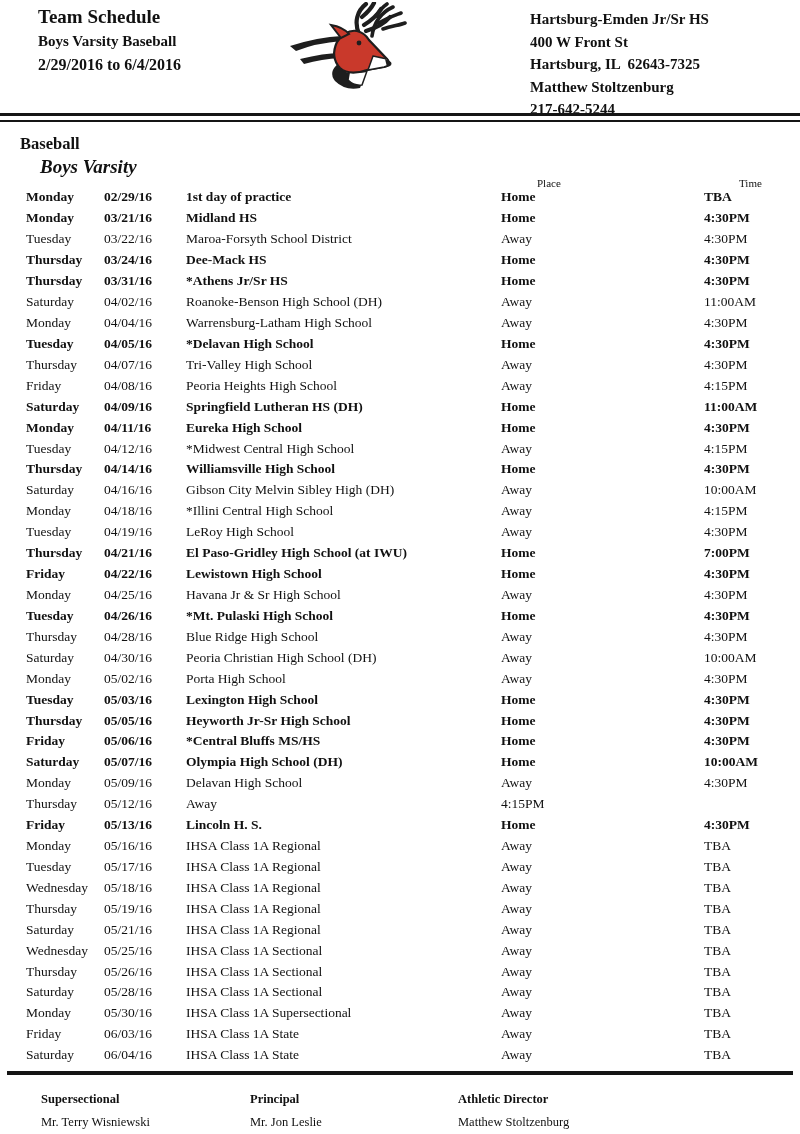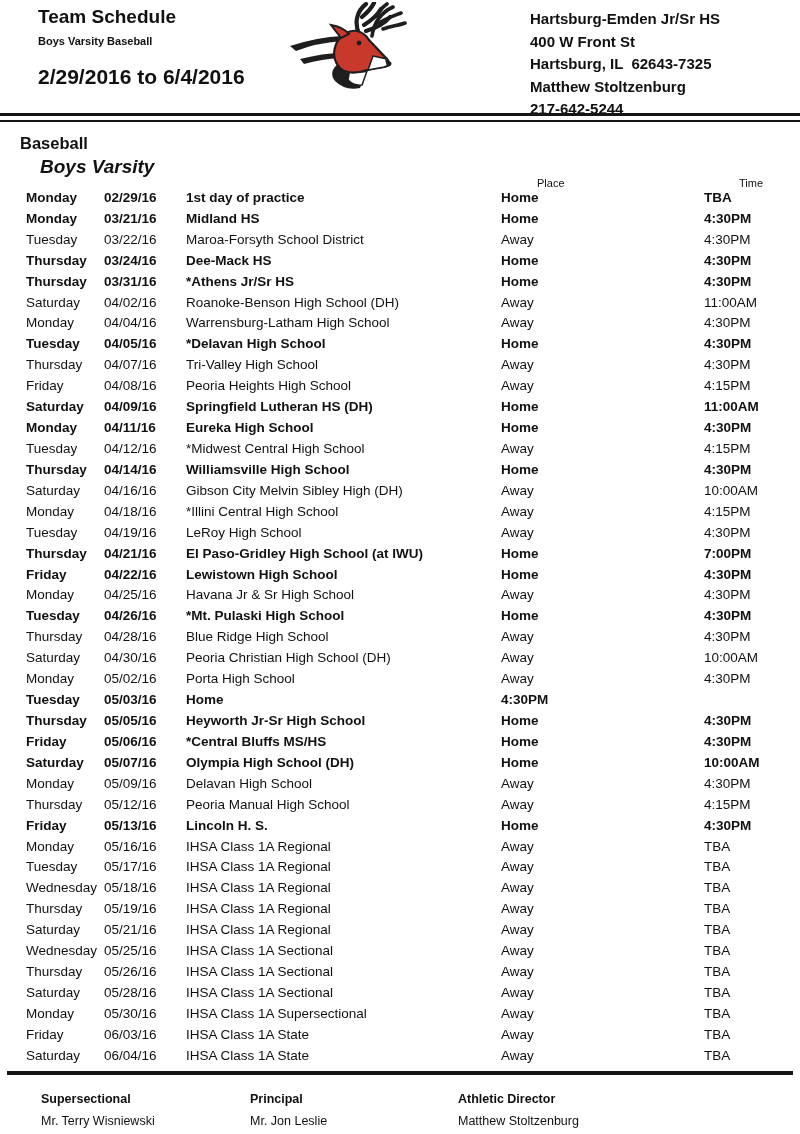--- a/index.html
+++ b/index.html
@@ -1,24 +1,24 @@
 <!DOCTYPE html>
 <html><head>
 <meta charset="utf-8">
 <style>
   html,body{margin:0;padding:0;background:#fff;}
   .page{
     position:relative;width:800px;height:1134px;background:#fff;
-    font-family:Liberation Sans, sans-serif;color:#111;overflow:hidden;
+    font-family:Liberation Serif, serif;color:#111;overflow:hidden;
   }
   
   .hdr-left{position:absolute;left:38px;top:6px;}
   .hdr-title{font-size:19px;font-weight:bold;line-height:22px;}
-  .hdr-sub{font-size:11px;font-weight:bold;line-height:18px;margin-top:4px;}
-  .hdr-range{font-size:21px;font-weight:bold;line-height:19px;margin-top:17px;}
+  .hdr-sub{font-size:15px;font-weight:bold;line-height:18px;margin-top:4px;}
+  .hdr-range{font-size:16px;font-weight:bold;line-height:19px;margin-top:5px;}
   .mascot{position:absolute;left:288px;top:2px;width:136px;height:90px;}
   .hdr-right{position:absolute;left:530px;top:8px;font-size:15px;font-weight:bold;line-height:22.5px;}
   .keep-ws{white-space:pre;}
   .double-rule{position:absolute;left:0;top:113px;width:800px;border-top:3px solid #151515;}
   .double-rule::after{content:"";display:block;margin-top:4px;border-top:2px solid #151515;}
   
   .sport-title{position:absolute;left:20px;top:134px;font-size:16.5px;font-weight:bold;}
   .team-title{position:absolute;left:40px;top:156px;font-size:19px;font-weight:bold;font-style:italic;}
   
   .col-head{position:absolute;top:177px;font-size:11px;}
@@ -280,20 +280,21 @@
       <span class="cell">Monday</span>
       <span class="cell">05/02/16</span>
       <span class="cell">Porta High School</span>
       <span class="cell">Away</span>
       <span class="cell">4:30PM</span>
     </div>
 
     <div class="row home">
       <span class="cell">Tuesday</span>
       <span class="cell">05/03/16</span>
+      <span class="cell">Lexington High School</span>
       <span class="cell">Home</span>
       <span class="cell">4:30PM</span>
     </div>
 
     <div class="row home">
       <span class="cell">Thursday</span>
       <span class="cell">05/05/16</span>
       <span class="cell">Heyworth Jr-Sr High School</span>
       <span class="cell">Home</span>
       <span class="cell">4:30PM</span>
@@ -319,21 +320,20 @@
       <span class="cell">Monday</span>
       <span class="cell">05/09/16</span>
       <span class="cell">Delavan High School</span>
       <span class="cell">Away</span>
       <span class="cell">4:30PM</span>
     </div>
 
     <div class="row">
       <span class="cell">Thursday</span>
       <span class="cell">05/12/16</span>
-      <span class="cell">Peoria Manual High School</span>
       <span class="cell">Away</span>
       <span class="cell">4:15PM</span>
     </div>
 
     <div class="row home">
       <span class="cell">Friday</span>
       <span class="cell">05/13/16</span>
       <span class="cell">Lincoln H. S.</span>
       <span class="cell">Home</span>
       <span class="cell">4:30PM</span>

